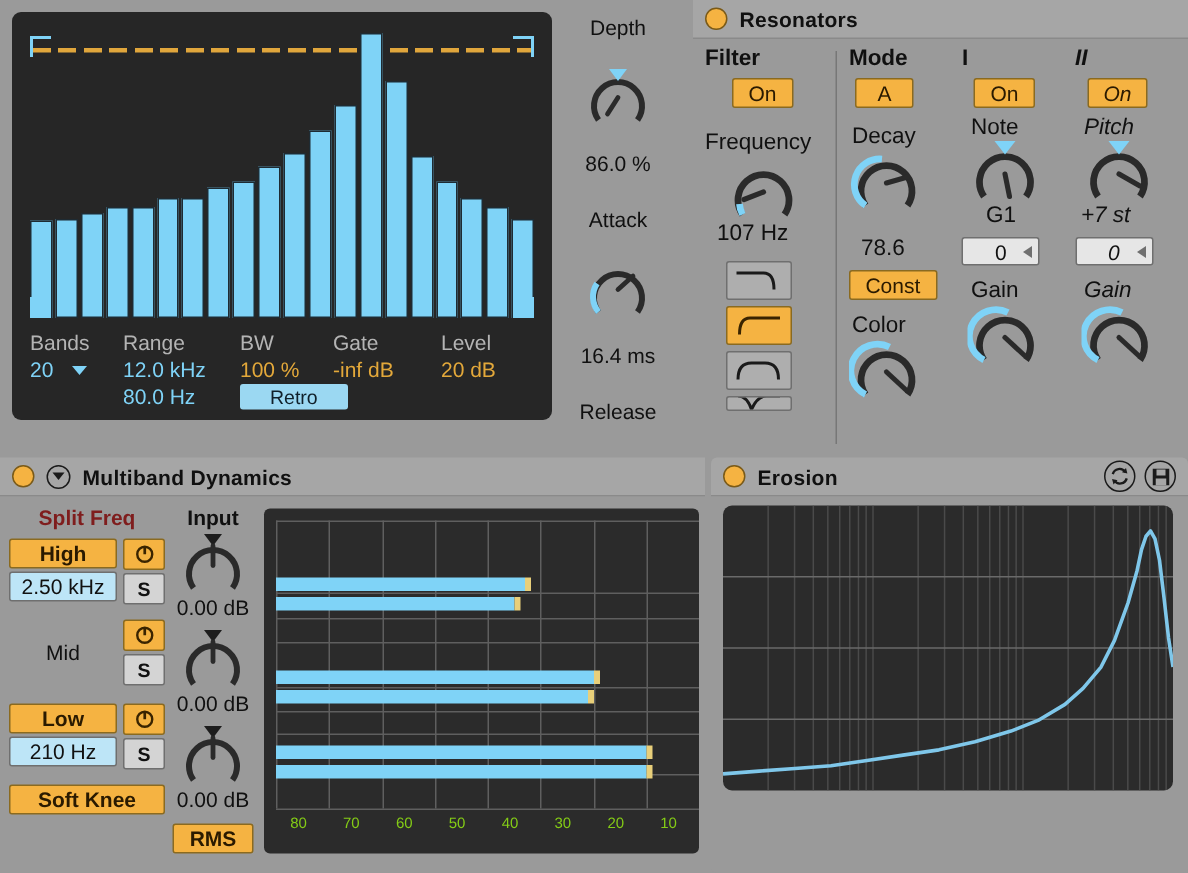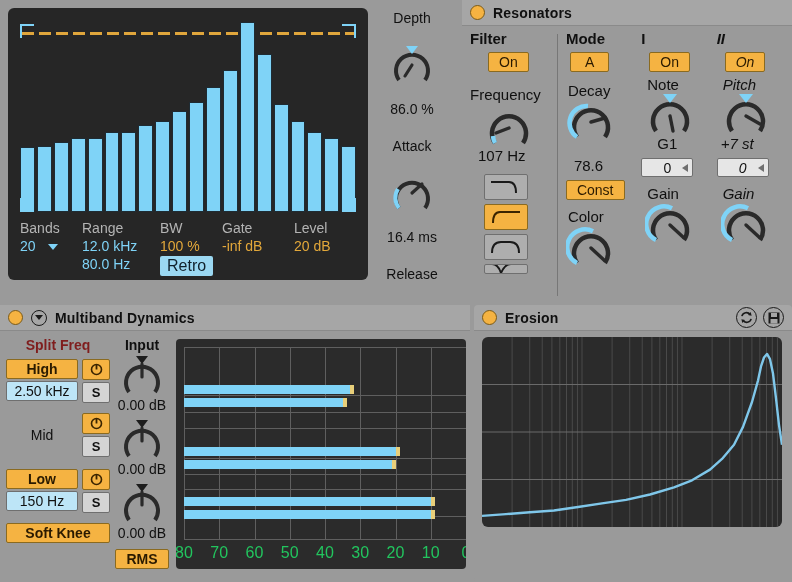--- a/index.html
+++ b/index.html
@@ -77,21 +77,21 @@
   .voc-params .hdr { color: #b4b4b4; }
   .voc-params .valblue { color: #7fd3f7; }
   .voc-params .valgold { color: #e3a83a; }
   .dd-arrow {
     display: inline-block; margin-left: 12px;
     border-left: 5px solid transparent; border-right: 5px solid transparent;
     border-top: 6px solid #7fd3f7; vertical-align: middle;
   }
   .retro-btn {
     display: inline-block; background: #9bd8f2; color: #10202a;
-    font-size: 16px; padding: 1px 7px; border-radius: 2px;
+    font-size: 13px; padding: 1px 20px; border-radius: 2px;
   }
 
   .voc-right {
     width: 80px; display: flex; flex-direction: column;
     align-items: center; padding-top: 2px; gap: 16px; text-align: right;
   }
   .knob-label { font-size: 14px; color: #101010; margin-bottom: 1px; }
   .knob-val { font-size: 14px; color: #101010; }
   .knob { position: relative; width: 46px; height: 42px; }
 
@@ -137,22 +137,22 @@
   .mbd-graph {
     position: relative; background: #2b2b2b; border-radius: 4px;
     width: 290px; height: 230px; overflow: hidden;
   }
   .mbd-plot { position: absolute; left: 8px; right: 0; top: 8px; bottom: 30px; }
   .gl-v { position: absolute; top: 0; bottom: 0; width: 1px; background: #5f5f5f; }
   .gl-h { position: absolute; left: 0; right: 0; height: 1px; background: #5f5f5f; }
   .mbar { position: absolute; height: 9px; background: #7fd3f7; }
   .mbar .cap { position: absolute; right: -4px; top: 0; width: 4px; height: 9px; background: #e8cf7a; }
   .mbd-axis {
-    position: absolute; left: 8px; right: 0; bottom: 3px; height: 22px;
-    color: #22c55e; font-size: 16px;
+    position: absolute; left: 23px; right: 0; bottom: 3px; height: 22px;
+    color: #84cc16; font-size: 10px;
   }
   .mbd-axis span { position: absolute; transform: translateX(-50%); }
   .sfbtn {
     background: #f5b342; color: #2a1a00; border: 1px solid #8a6a20;
     font-size: 14px; border-radius: 2px; text-align: center;
     padding: 1px 0; font-weight: bold;
   }
   .freqbox {
     background: #bde5f7; border: 1px solid #6f6f6f; border-radius: 2px;
     font-size: 14px; color: #111; text-align: center; padding: 1px 0;
@@ -431,21 +431,21 @@
                   <line x1="6.5" y1="1.5" x2="6.5" y2="6.5" stroke="#3a2400" stroke-width="1.8"></line>
                 </svg>
             </div>
             <div class="sqbtn" style="margin-top:2px">S</div>
           </div>
         </div>
 
         <div style="display:flex;gap:4px;align-items:flex-start;margin-top:12px">
           <div style="width:72px">
             <div class="sfbtn">Low</div>
-            <div class="freqbox" style="margin-top:2px">150 Hz</div>
+            <div class="freqbox" style="margin-top:2px">210 Hz</div>
           </div>
           <div>
             <div class="sqbtn on">
               <svg width="13" height="13" viewBox="0 0 13 13">
                   <circle cx="6.5" cy="6.5" r="5" fill="none" stroke="#3a2400" stroke-width="1.6"></circle>
                   <line x1="6.5" y1="1.5" x2="6.5" y2="6.5" stroke="#3a2400" stroke-width="1.8"></line>
                 </svg>
             </div>
             <div class="sqbtn" style="margin-top:2px">S</div>
           </div>

